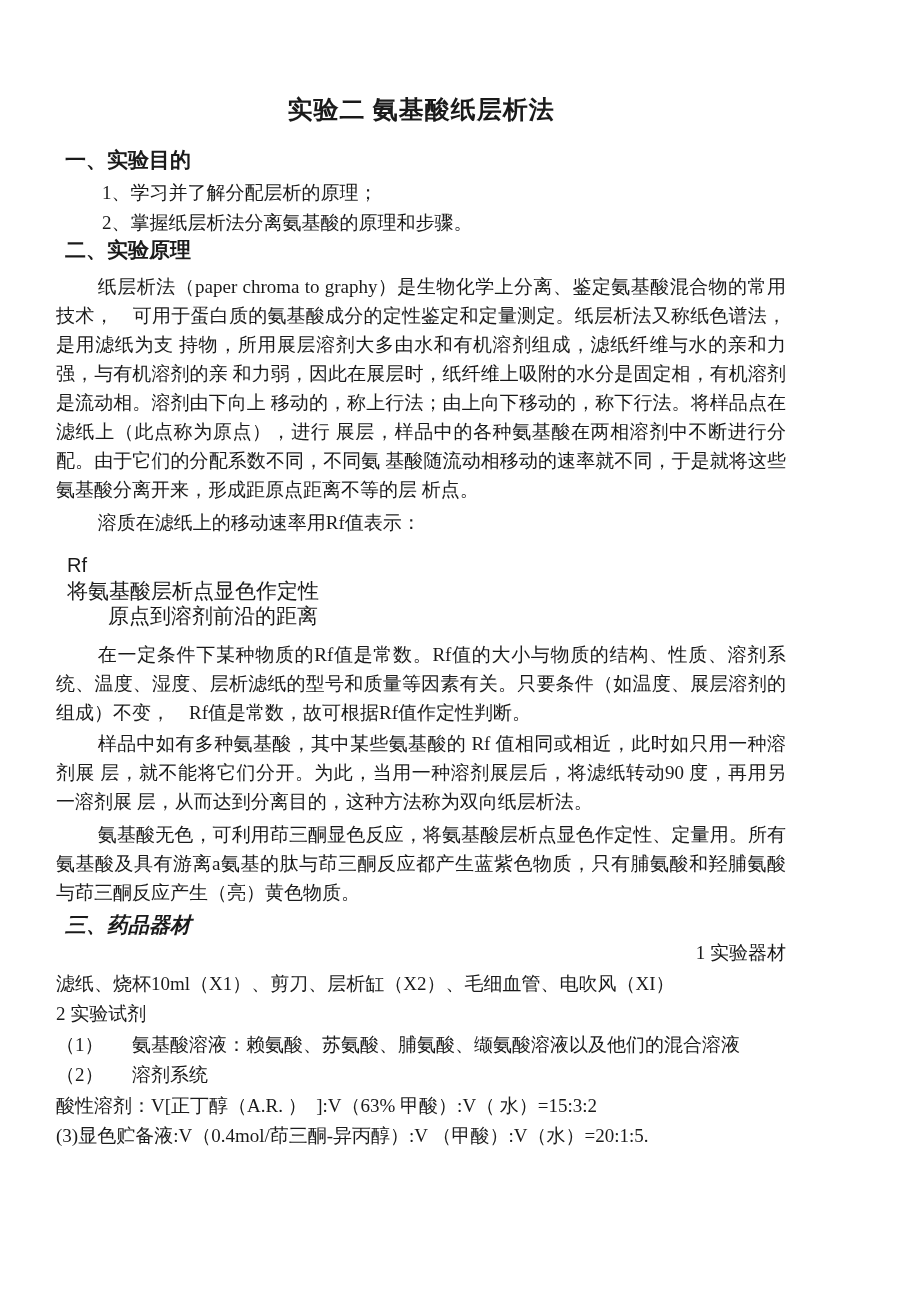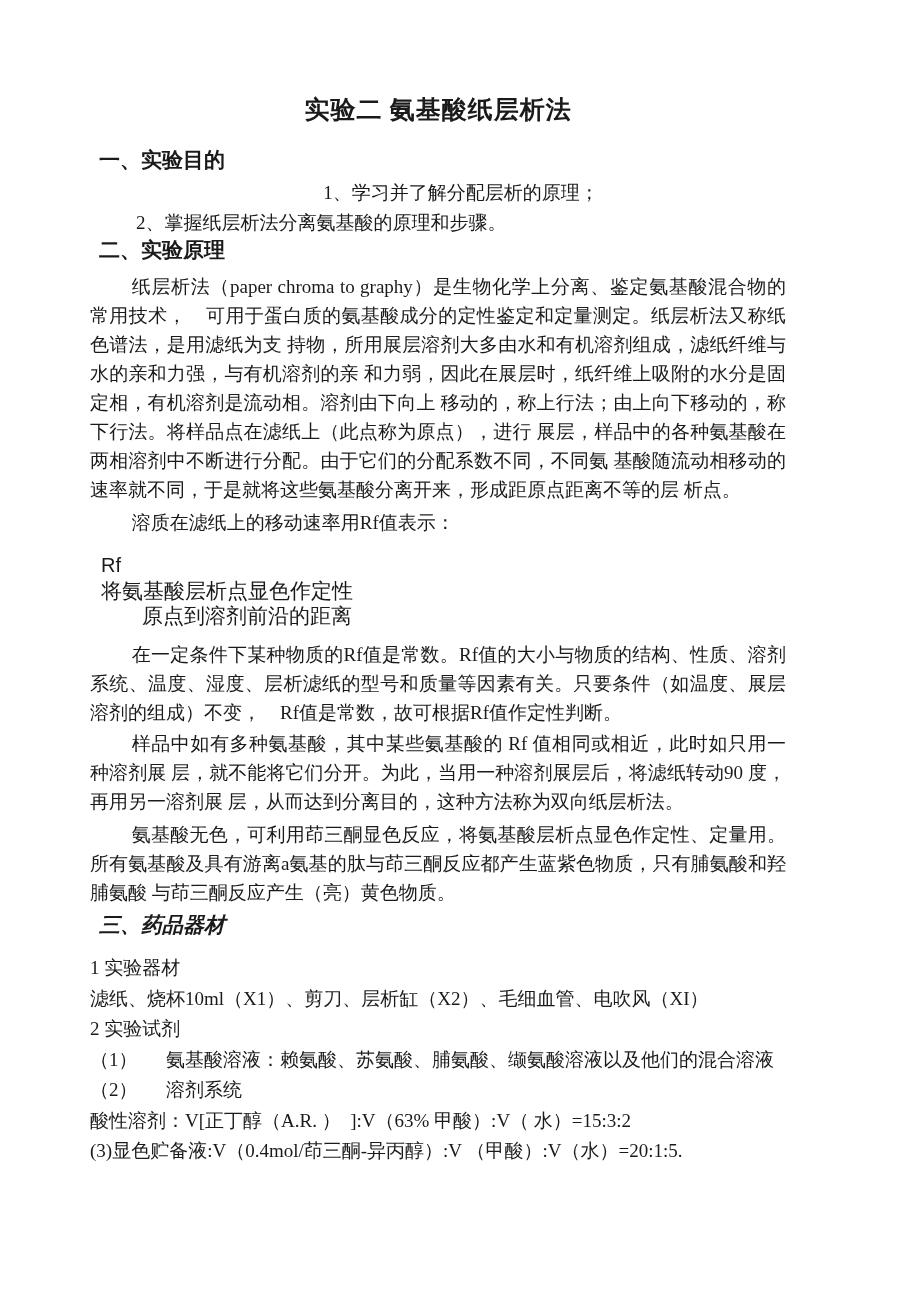--- a/index.html
+++ b/index.html
@@ -11,21 +11,21 @@
     width: 920px;
     height: 1302px;
     overflow: hidden;
     font-family: "Liberation Serif", "DejaVu Serif", serif;
     color: #1a1a1a;
   }
   .page {
     box-sizing: border-box;
     width: 920px;
     height: 1302px;
-    padding: 95px 134px 0 90px;
+    padding: 95px 134px 0 56px;
     background: #ffffff;
   }
   .doc-title {
     margin: 0;
     font-size: 25px;
     line-height: 30px;
     font-weight: bold;
     text-align: center;
     letter-spacing: 1px;
   }
@@ -37,21 +37,21 @@
   }
   .h-obj { margin-top: 22px; }
   .h-pri { margin-top: 2px; font-family: Liberation Mono, monospace; }
   .h-mat { margin-top: 5px; font-style: italic; }
   .obj-item {
     margin: 0 0 0 46px;
     font-size: 19px;
     line-height: 29px;
     white-space: pre-wrap;
   }
-  .obj-1 { margin-top: 5px; text-align: center; }
+  .obj-1 { margin-top: 5px; }
   .obj-2 { margin-top: 1px; }
   .para {
     margin: 0;
     font-size: 19px;
     line-height: 29px;
     text-align: justify;
     text-align-last: left;
     white-space: pre-wrap;
   }
   .indent { text-indent: 2.2em; }
@@ -81,21 +81,21 @@
   .frac-den {
     line-height: 24px;
     margin-left: 41px;
   }
   .mat-line {
     margin: 0;
     font-size: 19px;
     line-height: 30.5px;
     white-space: pre-wrap;
   }
-  .mat-0 { margin-top: 15px; }
+  .mat-0 { margin-top: 0; text-align: right; }
 </style>
 </head>
 <body>
 
 <div class="page">
 
   <h1 class="doc-title">实验二 氨基酸纸层析法</h1>
 
   <h2 class="heading h-obj">一、实验目的</h2>
   <p class="obj-item obj-1">1、学习并了解分配层析的原理；</p>

